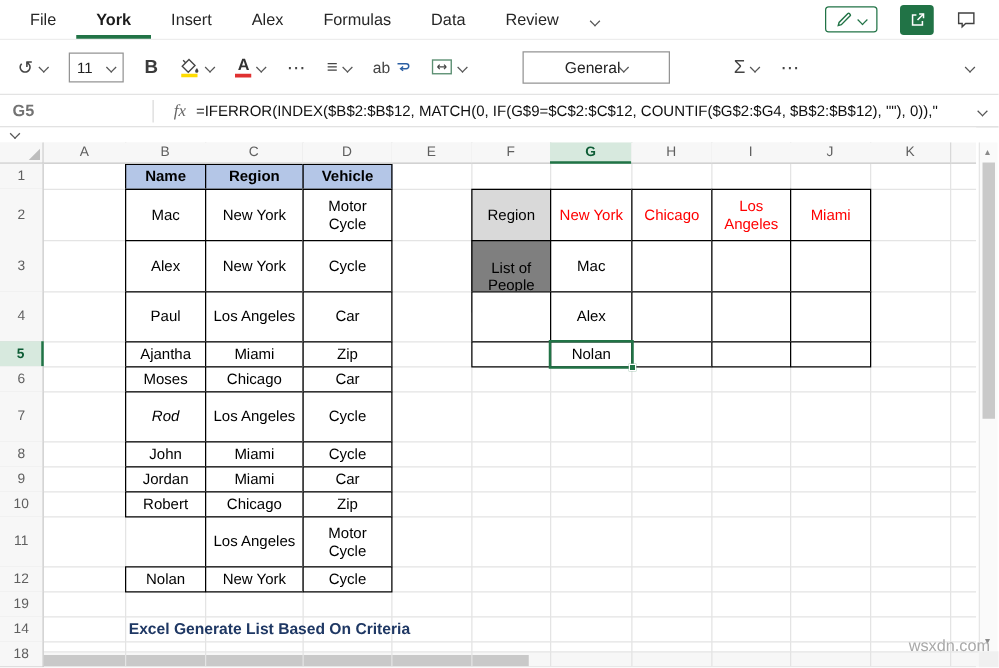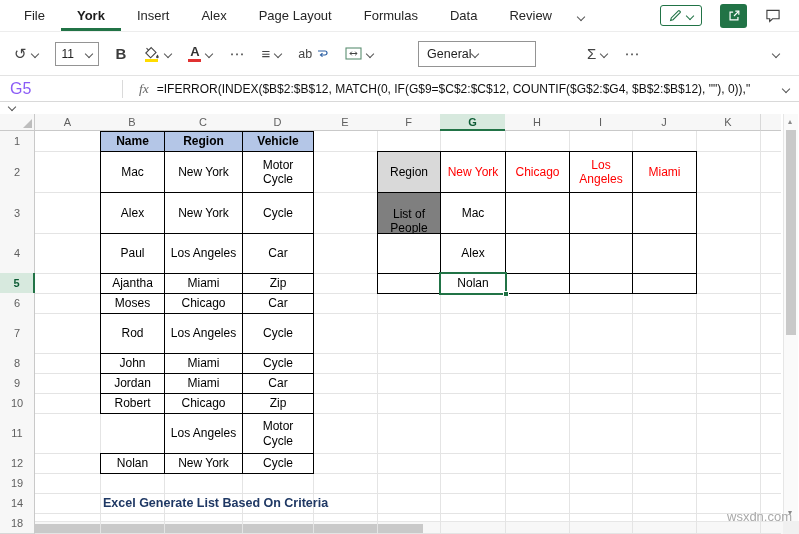--- a/index.html
+++ b/index.html
@@ -17,30 +17,30 @@
   .edit-btn { display:inline-flex; align-items:center; gap:5px; border:1px solid var(--c-accent); border-radius:3px; padding:3px 8px; background:#fff; color:var(--c-accent); }
   .share-btn { width:27px; height:24px; background:var(--c-accent); border-radius:3px; display:flex; align-items:center; justify-content:center; }
   .comment-btn { display:flex; align-items:center; color:#404040; }
 
   
   .toolbar { position:absolute; left:0; top:32px; width:799px; height:44px; display:flex; align-items:center; gap:17px; padding:0 14px; background:#fff; border-bottom:1px solid #E3E3E3; }
   .tbtn { display:inline-flex; align-items:center; gap:5px; color:#3b3b3b; font-size:14px; cursor:pointer; }
   .glyph { font-size:15px; color:#444; }
   .bold-glyph { font-weight:700; font-size:15px; }
   .fontsize { width:44px; height:24px; border:1px solid #949494; display:inline-flex; align-items:center; justify-content:space-between; padding:0 6px; font-size:12px; background:#fff; }
-  .numfmt { width:118px; height:26px; border:1px solid #949494; display:inline-flex; align-items:center; justify-content:flex-start; padding:0 8px; font-size:12.5px; background:#fff; margin-left:28px; }
+  .numfmt { width:118px; height:26px; border:1px solid #949494; display:inline-flex; align-items:center; justify-content:center; padding:0 8px; font-size:12.5px; background:#fff; margin-left:28px; }
   .fontcolor { display:inline-flex; flex-direction:column; align-items:center; line-height:1; }
   .fontcolor .A { font-size:13px; font-weight:700; color:#333; }
   .colorbar { display:block; width:13px; height:3px; margin-top:1px; background:var(--c-font_swatch); }
   .autosum { margin-left:34px; }
   .collapse-chev { margin-left:auto; margin-right:6px; }
 
   
   .fbar { position:absolute; left:0; top:76px; width:799px; height:26px; display:flex; align-items:center; background:#fff; border-bottom:1px solid #D9D9D9; }
-  .namebox { width:122px; padding-left:10px; font-size:16px; color:#8b5cf6; }
+  .namebox { width:122px; padding-left:10px; font-size:13px; color:#737373;font-weight:bold; }
   .vdiv { width:1px; height:18px; background:#DADADA; }
   .fx { font-style:italic; font-family:"Liberation Serif", serif; color:#666; font-size:13.5px; margin:0 8px 0 16px; }
   .formula { flex:1; font-size:12px; color:#101010; white-space:nowrap; overflow:hidden; }
   .fbar .chev { margin:0 10px 0 6px; }
   .nbchev { position:absolute; left:9px; top:104px; z-index:30; }
 
   
   #sheet { position:absolute; left:0; top:102px; width:781px; height:432px; background:#fff; overflow:hidden; }
   #sheet > div { position:absolute; }
   .hdrstrip { background:#F7F7F7; border-bottom:1px solid #C9C9C9; z-index:0; }
@@ -77,21 +77,20 @@
 </style>
 </head>
 <body>
 
 <div class="ribbon">
   <div class="tabs">
     <span class="tab">File</span>
     <span class="tab active">York</span>
     <span class="tab">Insert</span>
     <span class="tab">Alex</span>
-    <span class="tab">Page Layout</span>
     <span class="tab">Formulas</span>
     <span class="tab">Data</span>
     <span class="tab">Review</span>
     <span class="tab" style="padding:8px 10px;"><i class="chev"></i></span>
   </div>
   <div class="ribbon-right">
     <span class="edit-btn">
       <svg width="13" height="13" viewBox="0 0 16 16" fill="none" stroke="currentColor" stroke-width="1.4">
           <path d="M2 14l.8-3L11.5 2.3a1 1 0 0 1 1.4 0l.8.8a1 1 0 0 1 0 1.4L5 13.2z"></path>
         </svg>
@@ -255,21 +254,21 @@
     <div class="cell s-t1" style="left: 242px; top: 90px; width: 72px; height: 42px;">Cycle</div>
     <div class="cell s-t1" style="left: 100px; top: 131px; width: 65px; height: 41px;">Paul</div>
     <div class="cell s-t1" style="left: 164px; top: 131px; width: 79px; height: 41px;">Los Angeles</div>
     <div class="cell s-t1" style="left: 242px; top: 131px; width: 72px; height: 41px;">Car</div>
     <div class="cell s-t1" style="left: 100px; top: 171px; width: 65px; height: 21px;">Ajantha</div>
     <div class="cell s-t1" style="left: 164px; top: 171px; width: 79px; height: 21px;">Miami</div>
     <div class="cell s-t1" style="left: 242px; top: 171px; width: 72px; height: 21px;">Zip</div>
     <div class="cell s-t1" style="left: 100px; top: 191px; width: 65px; height: 21px;">Moses</div>
     <div class="cell s-t1" style="left: 164px; top: 191px; width: 79px; height: 21px;">Chicago</div>
     <div class="cell s-t1" style="left: 242px; top: 191px; width: 72px; height: 21px;">Car</div>
-    <div class="cell s-t1" style="left: 100px; top: 211px; width: 65px; height: 41px;">Rod</div>
+    <div class="cell s-t1" style="left: 100px; top: 211px; width: 65px; height: 41px; font-style: italic;">Rod</div>
     <div class="cell s-t1" style="left: 164px; top: 211px; width: 79px; height: 41px;">Los Angeles</div>
     <div class="cell s-t1" style="left: 242px; top: 211px; width: 72px; height: 41px;">Cycle</div>
     <div class="cell s-t1" style="left: 100px; top: 251px; width: 65px; height: 21px;">John</div>
     <div class="cell s-t1" style="left: 164px; top: 251px; width: 79px; height: 21px;">Miami</div>
     <div class="cell s-t1" style="left: 242px; top: 251px; width: 72px; height: 21px;">Cycle</div>
     <div class="cell s-t1" style="left: 100px; top: 271px; width: 65px; height: 21px;">Jordan</div>
     <div class="cell s-t1" style="left: 164px; top: 271px; width: 79px; height: 21px;">Miami</div>
     <div class="cell s-t1" style="left: 242px; top: 271px; width: 72px; height: 21px;">Car</div>
     <div class="cell s-t1" style="left: 100px; top: 291px; width: 65px; height: 21px;">Robert</div>
     <div class="cell s-t1" style="left: 164px; top: 291px; width: 79px; height: 21px;">Chicago</div>

